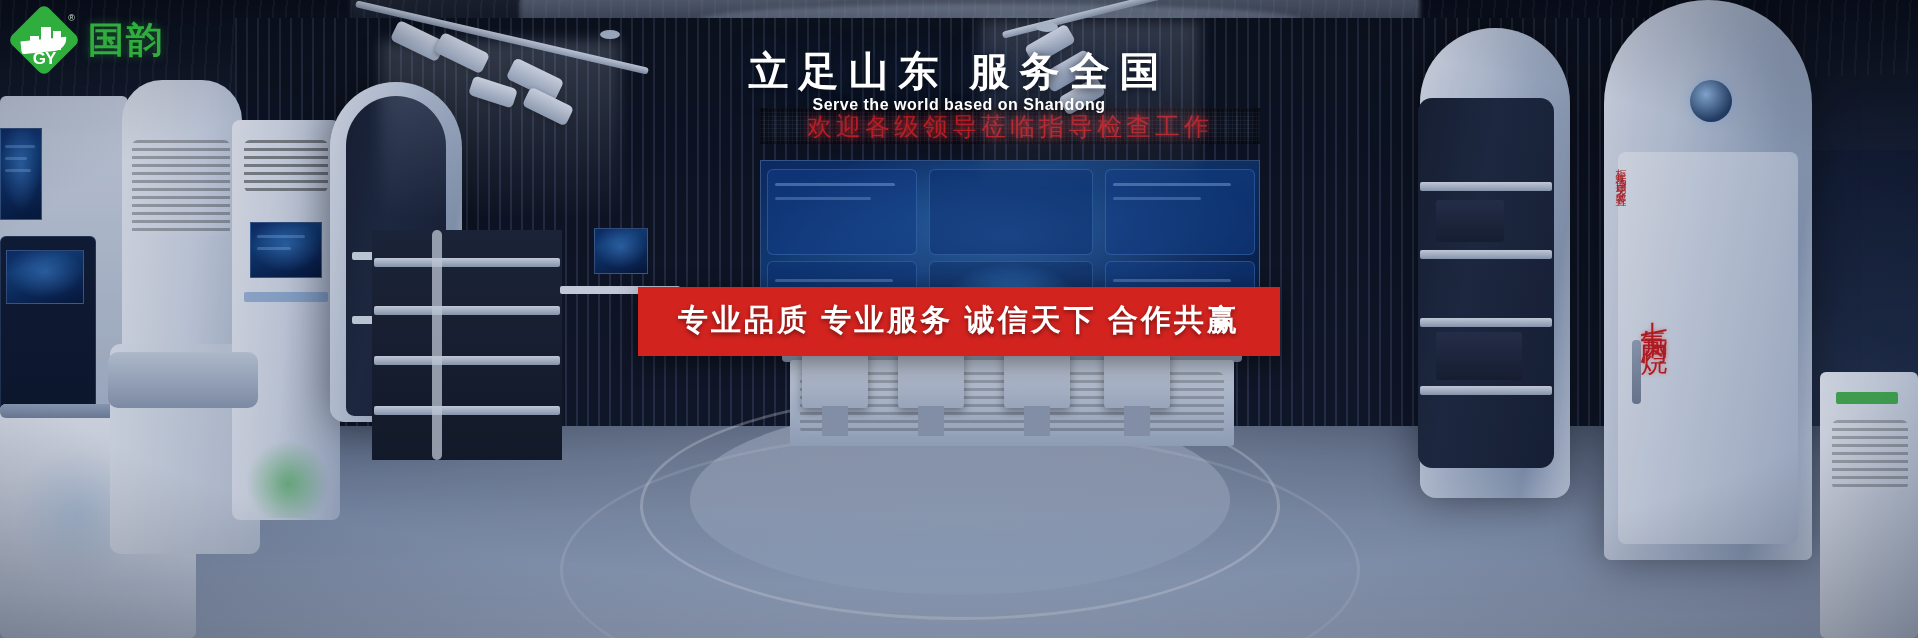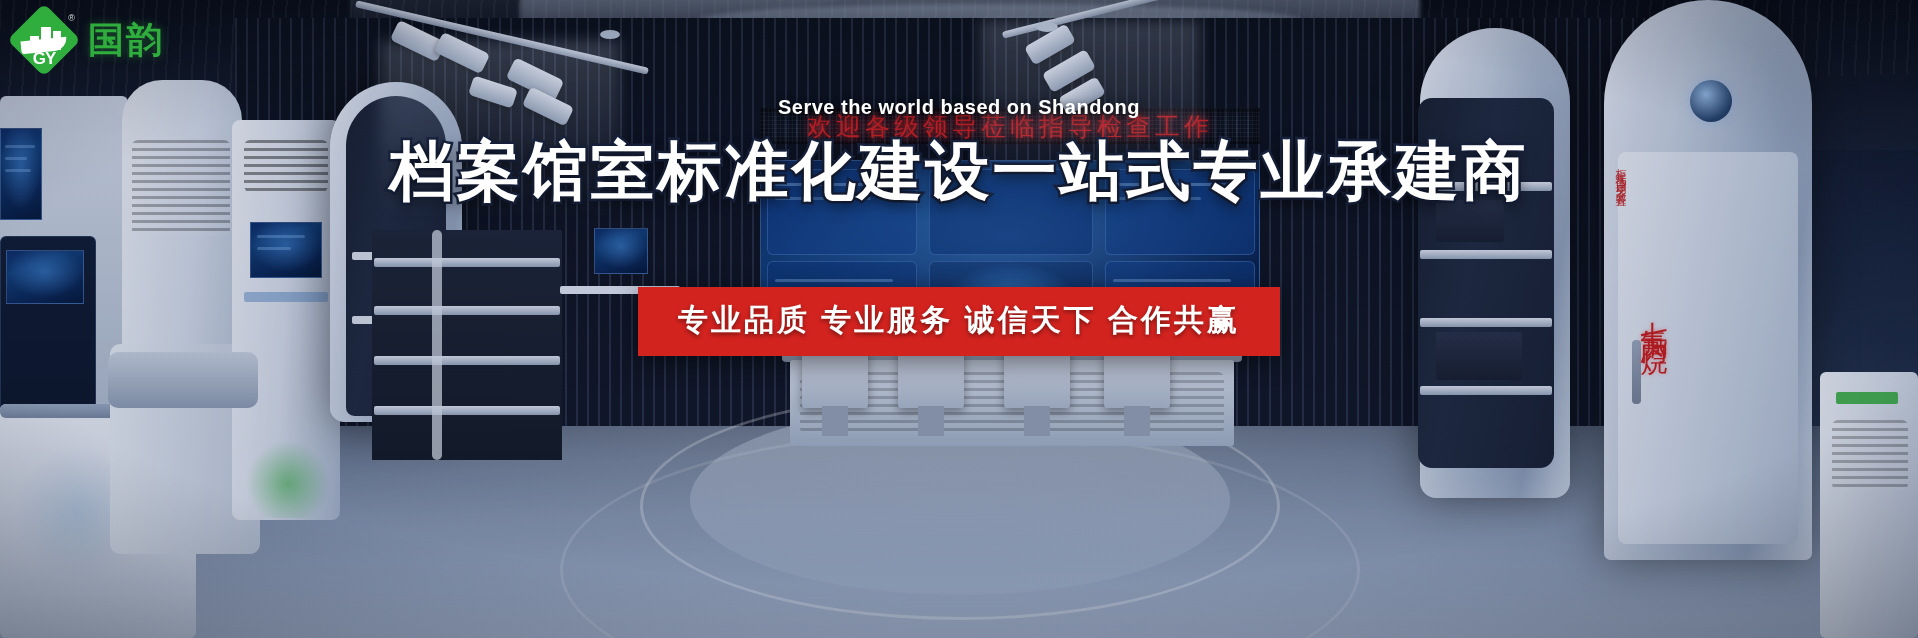--- a/index.html
+++ b/index.html
@@ -112,21 +112,21 @@
   .swoosh{position:absolute;left:9px;top:31px;width:46px;height:13px;background:#fff;
     border-radius:0 0 40px 8px;transform:rotate(-6deg);}
   .reg{position:absolute;right:1px;top:5px;color:#d7e4d8;font-size:9px;}
   .logoText{color:#2fae3e;font-size:36px;font-weight:700;letter-spacing:2px;line-height:1;
     text-shadow:0 0 10px rgba(47,174,62,.45);}
 
   .hl1{position:absolute;z-index:35;left:0;right:0;top:44px;text-align:center;color:#ffffff;
     font-size:40px;font-weight:700;letter-spacing:10px;
     text-shadow:0 2px 10px rgba(0,0,0,.75), 0 0 26px rgba(30,60,120,.6);}
   .hl2{position:absolute;z-index:35;left:0;right:0;top:96px;text-align:center;color:#ffffff;
-    font-size:20px;font-weight:700;letter-spacing:.5px;
+    font-size:16px;font-weight:700;letter-spacing:.5px;
     text-shadow:0 2px 8px rgba(0,0,0,.8);}
 
   .maintitle{position:absolute;z-index:36;left:0;right:0;top:128px;text-align:center;
     color:#ffffff;font-size:64px;font-weight:700;letter-spacing:3px;white-space:nowrap;
     -webkit-text-stroke:5px #18233f;paint-order:stroke fill;
     text-shadow:0 5px 14px rgba(0,0,0,.6);}
   .subtitle{position:absolute;z-index:36;left:0;right:0;top:196px;text-align:center;
     color:#ffffff;font-size:30px;font-weight:700;letter-spacing:1.2px;white-space:nowrap;
     -webkit-text-stroke:4px #1b2744;paint-order:stroke fill;
     text-shadow:0 3px 9px rgba(0,0,0,.6);}
@@ -300,20 +300,20 @@
       <div class="bld" style="left:18px;top:28px;width:9px;height:14px;"></div>
       <div class="bld" style="left:29px;top:19px;width:10px;height:23px;"></div>
       <div class="bld" style="left:41px;top:23px;width:8px;height:19px;"></div>
       <div class="swoosh"></div>
       <div class="logoGY">GY</div>
       <div class="reg">®</div>
     </div>
     <div class="logoText">国韵</div>
   </div>
 
+  <div class="hl1">立足山东 服务全国</div>
   <div class="hl2">Serve the world based on Shandong</div>
-  <div class="maintitle">档案馆室标准化建设一站式专业承建商</div>
 
   <div class="ctaWrap">
     <div class="cta">专业品质  专业服务  诚信天下  合作共赢</div>
   </div>
 
 </div>
 
 </body></html>

